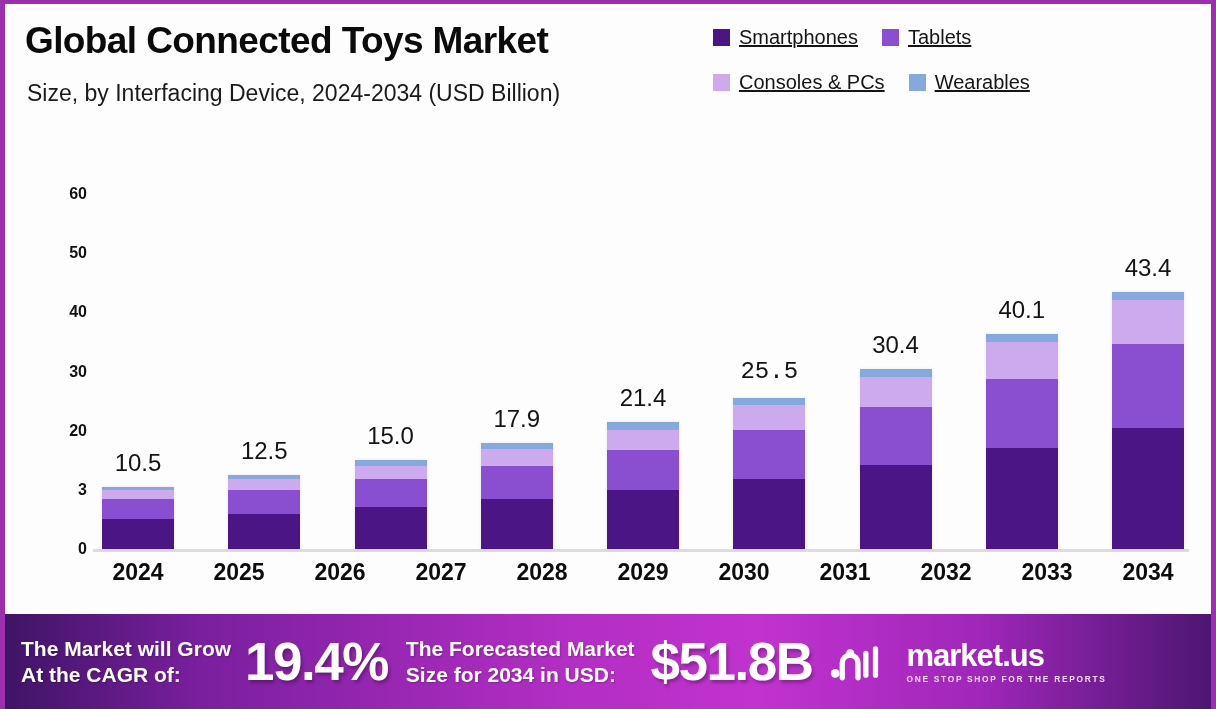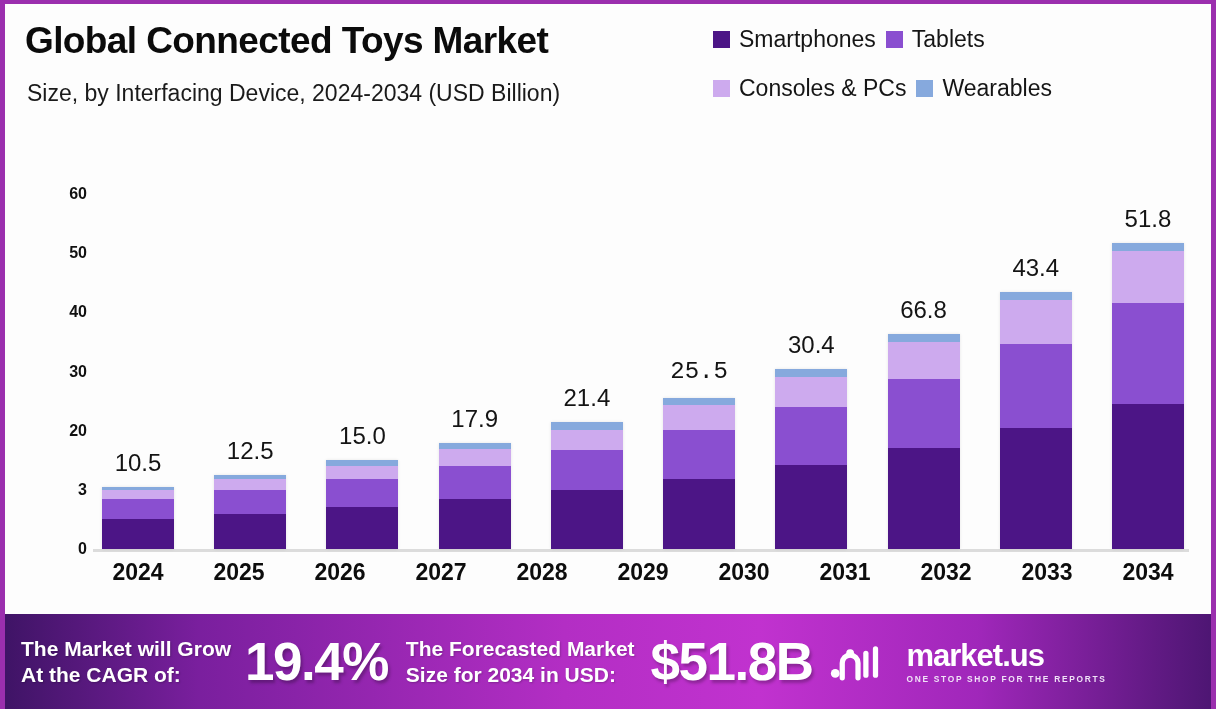--- a/index.html
+++ b/index.html
@@ -44,27 +44,27 @@
   }
   .legend-row{
     display:flex;align-items:center;
     margin-bottom:22px;
     justify-content:flex-start;
   }
   .legend-item{
     display:flex;align-items:center;
     white-space:nowrap;
   }
-  .legend-item + .legend-item{margin-left:10px;}
+  .legend-item + .legend-item{margin-left:24px;}
   .swatch{
     width:17px;height:17px;
     display:inline-block;margin-right:9px;flex:none;
   }
   .legend-label{
-    font-size:23px;color:#151515;font-weight:400;
+    font-size:20px;color:#151515;font-weight:400;text-decoration:underline;
   }
 
   
   .plot{
     position:absolute;left:0;top:130px;width:1216px;height:475px;
   }
   .y-labels{
     position:absolute;left:0;top:0;width:92px;height:475px;
   }
   .y-tick{
@@ -247,44 +247,35 @@
         <div class="bar-col">
           <div class="bar-total" style="bottom: 189.867px;">30.4</div>
           <div class="bar-stack">
             <div class="seg" style="height: 84.0167px; background: rgb(76, 21, 134);"></div>
             <div class="seg" style="height: 57.9833px; background: rgb(138, 79, 208);"></div>
             <div class="seg" style="height: 30.175px; background: rgb(205, 170, 238);"></div>
             <div class="seg" style="height: 7.69167px; background: rgb(134, 169, 221);"></div>
           </div>
         </div>
         <div class="bar-col">
-          <div class="bar-total" style="bottom: 225.367px;">66.8</div>
+          <div class="bar-total" style="bottom: 225.367px;">40.1</div>
           <div class="bar-stack">
             <div class="seg" style="height: 100.583px; background: rgb(76, 21, 134);"></div>
             <div class="seg" style="height: 69.8167px; background: rgb(138, 79, 208);"></div>
             <div class="seg" style="height: 36.6833px; background: rgb(205, 170, 238);"></div>
             <div class="seg" style="height: 8.28333px; background: rgb(134, 169, 221);"></div>
           </div>
         </div>
         <div class="bar-col">
           <div class="bar-total" style="bottom: 266.783px;">43.4</div>
           <div class="bar-stack">
             <div class="seg" style="height: 120.7px; background: rgb(76, 21, 134);"></div>
             <div class="seg" style="height: 84.0167px; background: rgb(138, 79, 208);"></div>
             <div class="seg" style="height: 44.375px; background: rgb(205, 170, 238);"></div>
             <div class="seg" style="height: 7.69167px; background: rgb(134, 169, 221);"></div>
-          </div>
-        </div>
-        <div class="bar-col">
-          <div class="bar-total" style="bottom: 316.483px;">51.8</div>
-          <div class="bar-stack">
-            <div class="seg" style="height: 144.958px; background: rgb(76, 21, 134);"></div>
-            <div class="seg" style="height: 101.175px; background: rgb(138, 79, 208);"></div>
-            <div class="seg" style="height: 51.475px; background: rgb(205, 170, 238);"></div>
-            <div class="seg" style="height: 8.875px; background: rgb(134, 169, 221);"></div>
           </div>
         </div>
       </div>
     <div class="x-labels" id="x-labels">
         <div class="x-tick">2024</div>
         <div class="x-tick">2025</div>
         <div class="x-tick">2026</div>
         <div class="x-tick">2027</div>
         <div class="x-tick">2028</div>
         <div class="x-tick">2029</div>

